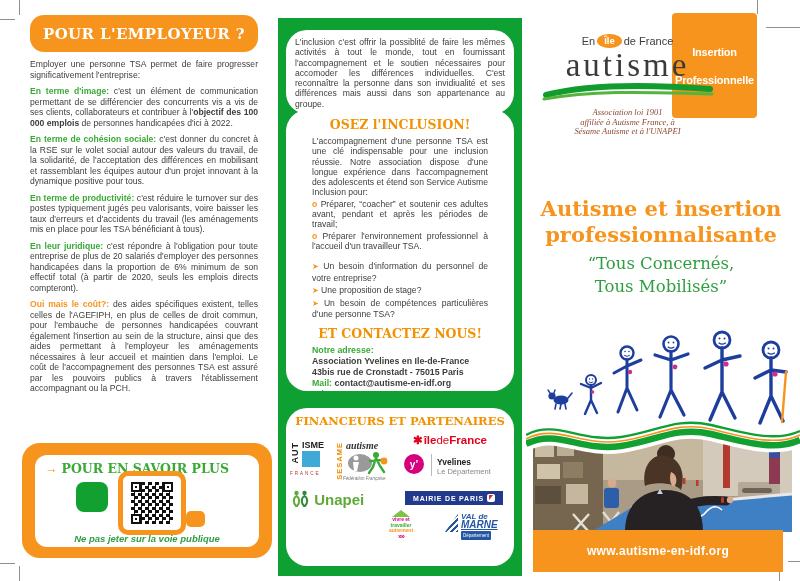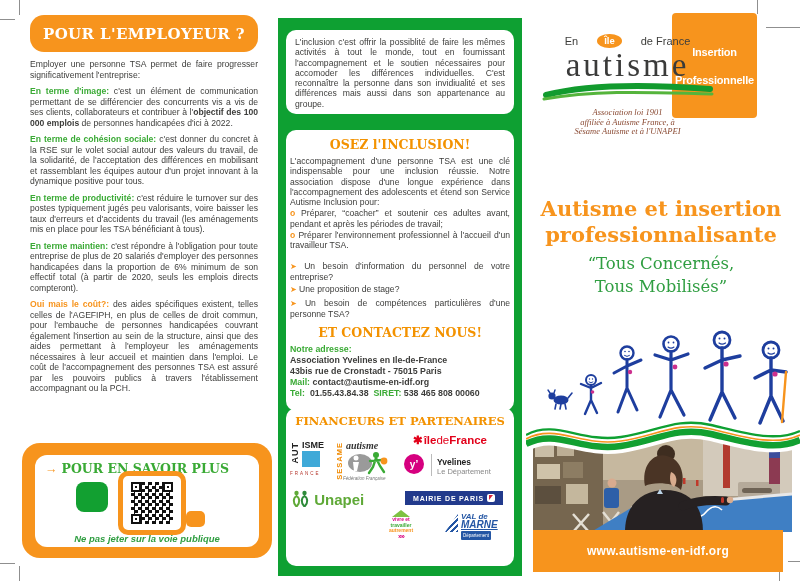--- a/index.html
+++ b/index.html
@@ -28,23 +28,23 @@
     background:repeating-conic-gradient(#111 0% 25%, #fff 0% 50%);background-size:7px 7px;}
   .fp{position:absolute;width:10px;height:10px;border:2px solid #111;background:#fff;box-sizing:border-box;}
   .fp::after{content:"";position:absolute;inset:2px;background:#111;}
   .fp.tl{left:0;top:0}.fp.tr{right:0;top:0}.fp.bl{left:0;bottom:0}
   .sq-orange{position:absolute;left:151px;top:56px;width:19px;height:16px;border-radius:5px;background:#F7941D;}
   .lp-note{position:absolute;left:0;right:0;bottom:3px;text-align:center;font-style:italic;
     color:#2F9E41;font-size:9.5px;font-weight:bold;}
 
   
   .mid{position:absolute;left:278px;top:18px;width:244px;height:558px;background:#0EA032;}
-  .mid-box{position:absolute;left:8px;width:228px;background:#fff;border-radius:10px;box-sizing:border-box;}
+  .mid-box{position:absolute;left:8px;width:228px;background:#fff;border-radius:21px;box-sizing:border-box;}
   .box1{top:12px;height:84px;padding:7px 9px;font-size:8.6px;line-height:10.3px;text-align:justify;}
-  .box2{top:112px;height:281px;padding:5px 4px;font-size:8.6px;line-height:10.3px;text-align:justify;overflow:hidden;}
+  .box2{top:92px;height:281px;padding:5px 26px;font-size:8.6px;line-height:10.3px;text-align:justify;overflow:hidden;}
   .box3{top:390px;height:158px;}
   .mid-title{text-align:center;color:#F39200;font-family:"DejaVu Serif",serif;font-weight:bold;
     font-size:12.5px;margin:3px 0 4px 0;line-height:14px;}
   .odot{color:#F7941D;font-weight:bold;}
   .qarrow{color:#F7941D;font-size:8px;}
   .mid-p{margin:0 0 1px 0;}
   .qlist p{margin:0 0 2px 0;}
   .contact{font-weight:bold;font-size:8.8px;line-height:11px;text-align:left;}
   .glabel{color:#3AAA35;}
   .partners-title{position:absolute;left:0;right:0;top:6px;text-align:center;color:#F39200;
@@ -91,21 +91,21 @@
   .vm-t1{position:absolute;left:16px;top:0;font-weight:bold;font-size:8px;}
   .vm-t2{position:absolute;left:16px;top:8px;font-weight:bold;font-size:10px;text-decoration:underline;}
   .vm-badge{position:absolute;left:16px;top:19px;background:#2456A4;color:#fff;font-size:4.5px;
     font-style:normal;padding:0 2px;border-radius:1px;}
 
   
   .badge{position:absolute;left:672px;top:13px;width:85px;height:105px;background:#F7941D;border-radius:4px;
     color:#fff;font-weight:bold;font-size:11px;display:flex;flex-direction:column;align-items:center;
     justify-content:center;gap:16px;text-align:center;letter-spacing:-.2px;}
   .logo-top{position:absolute;left:540px;top:34px;width:175px;text-align:center;}
-  .logo-row{font-size:11px;color:#3d3d3b;display:flex;align-items:center;justify-content:center;gap:19px;}
+  .logo-row{font-size:11px;color:#3d3d3b;display:flex;align-items:center;justify-content:center;gap:2px;}
   .ile-ellipse{background:#F7941D;color:#fff;border-radius:50%;padding:1px 7px 2px 7px;font-size:9.5px;font-weight:bold;}
   .logo-name{font-family:"Liberation Serif",serif;font-size:33px;color:#3b3b3a;letter-spacing:3px;line-height:34px;}
   .assoc{font-family:"Liberation Serif",serif;font-size:8.5px;line-height:9.5px;color:#8A4A33;margin-top:2px;font-style:italic;}
   .rp-title{position:absolute;left:533px;top:196px;width:256px;text-align:center;color:#F7941D;
     font-family:"DejaVu Serif",serif;font-weight:bold;font-size:21px;line-height:26px;}
   .rp-sub{position:absolute;left:533px;top:252px;width:256px;text-align:center;color:#2F9E41;
     font-family:"DejaVu Serif",serif;font-size:16.5px;line-height:23px;}
   .figures{position:absolute;left:534px;top:330px;width:260px;height:105px;z-index:3;}
   .ribbon{position:absolute;left:526px;top:416px;width:274px;height:48px;z-index:2;}
   .photo{position:absolute;left:533px;top:438px;width:259px;height:94px;overflow:hidden;z-index:1;}
@@ -128,21 +128,21 @@
 
   <div class="lp-header">
     <span>POUR L'EMPLOYEUR ?</span>
   </div>
 
   <div class="lp-body">
     <p>Employer une personne TSA permet de faire progresser significativement l'entreprise:</p>
     <p><span class="lead-green">En terme d'image:</span><span> c'est un élément de communication permettant de se différencier des concurrents vis a vis de ses clients, collaborateurs et contribuer à l'</span><b>objectif des 100 000 emplois</b><span> de personnes handicapées d'ici à 2022.</span></p>
     <p><span class="lead-green">En terme de cohésion sociale:</span><span> c'est donner du concret à la RSE sur le volet social autour des valeurs du travail, de la solidarité, de l'acceptation des différences en mobilisant et rassemblant les équipes autour d'un projet innovant à la dynamique positive pour tous.</span></p>
     <p><span class="lead-green">En terme de productivité:</span><span> c'est réduire le turnover sur des postes typiquement jugés peu valorisants, voire baisser les taux d'erreurs et d'accidents du travail (les aménagements mis en place pour les TSA bénéficiant à tous).</span></p>
-    <p><span class="lead-green">En terme maintien:</span><span> c'est répondre à l'obligation pour toute entreprise de plus de 20 salariés d'employer des personnes handicapées dans la proportion de 6% minimum de son effectif total (à partir de 2020, seuls les emplois directs compteront).</span></p>
+    <p><span class="lead-green">En leur juridique:</span><span> c'est répondre à l'obligation pour toute entreprise de plus de 20 salariés d'employer des personnes handicapées dans la proportion de 6% minimum de son effectif total (à partir de 2020, seuls les emplois directs compteront).</span></p>
     <p><span class="lead-orange">Oui mais le coût?:</span><span> des aides spécifiques existent, telles celles de l'AGEFIPH, en plus de celles de droit commun, pour l'embauche de personnes handicapées couvrant également l'insertion au sein de la structure, ainsi que des aides permettant à l'employeur les aménagements nécessaires à leur accueil et maintien dans l'emploi. Le coût de l'accompagnement des personnes TSA est assuré par les pouvoirs publics à travers l'établissement accompagnant ou la PCH.</span></p>
   </div>
 
   <div class="lp-footer">
     <div class="lp-footer-inner">
       <div class="lp-more">
         <span class="ar">→</span><span>POUR EN SAVOIR PLUS</span>
       </div>
       <div class="sq-green"></div>
       <div class="qr-frame">

